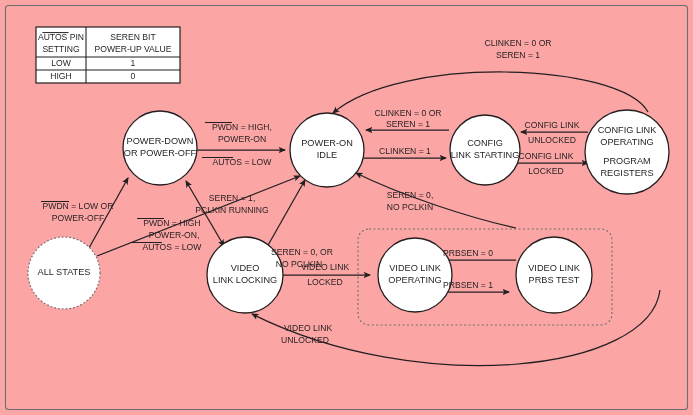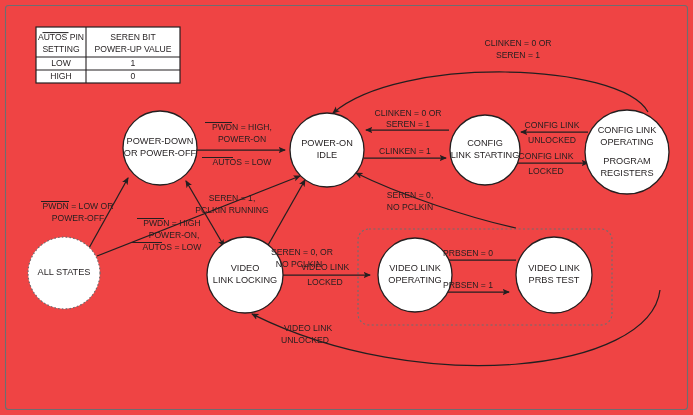--- a/index.html
+++ b/index.html
@@ -4,21 +4,21 @@
 <style>
   html, body {
     margin: 0;
     padding: 0;
     background: #ffffff;
   }
   #diagram-root {
     position: relative;
     width: 693px;
     height: 415px;
-    background: #ef4444;
+    background: #fca5a5;
     font-family: "Liberation Sans", sans-serif;
     overflow: hidden;
   }
   svg.canvas {
     position: absolute;
     top: 0;
     left: 0;
     width: 693px;
     height: 415px;
   }

